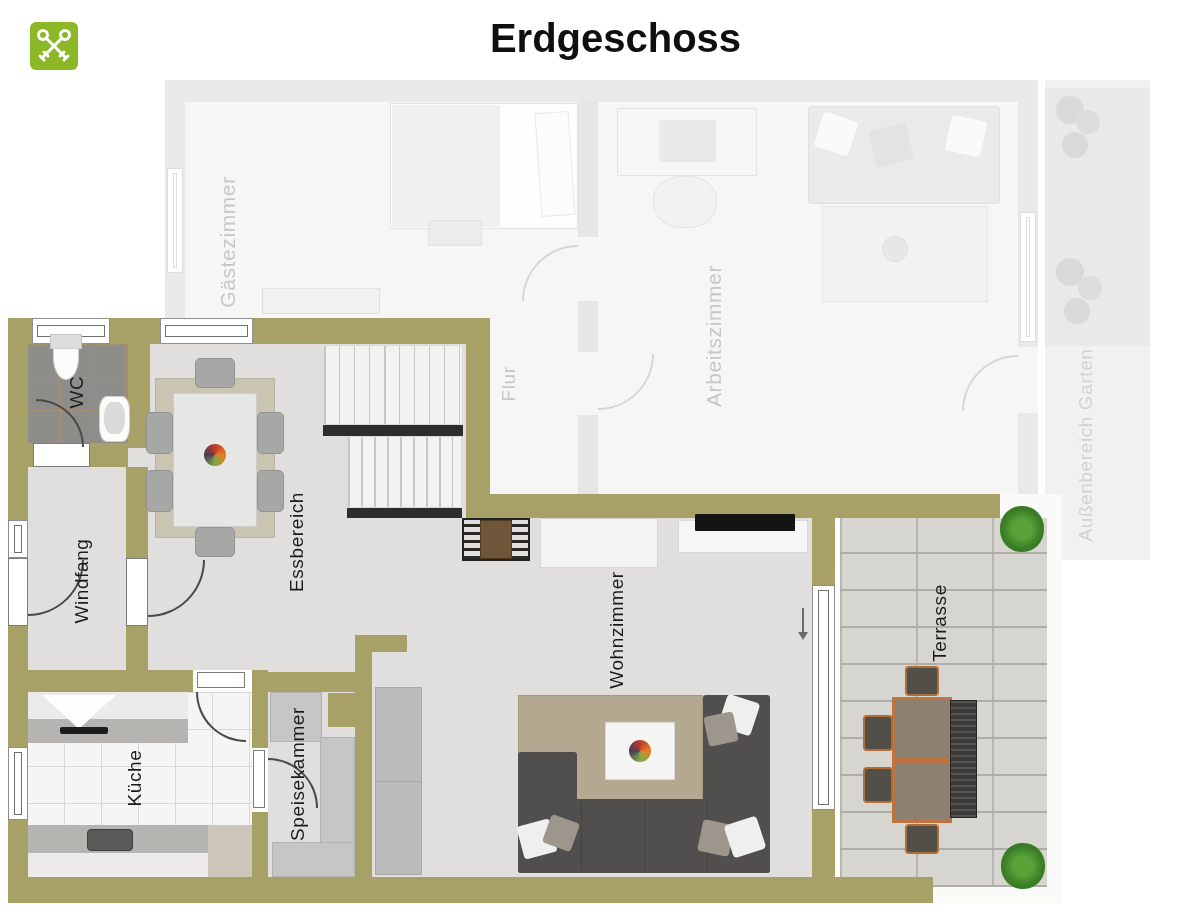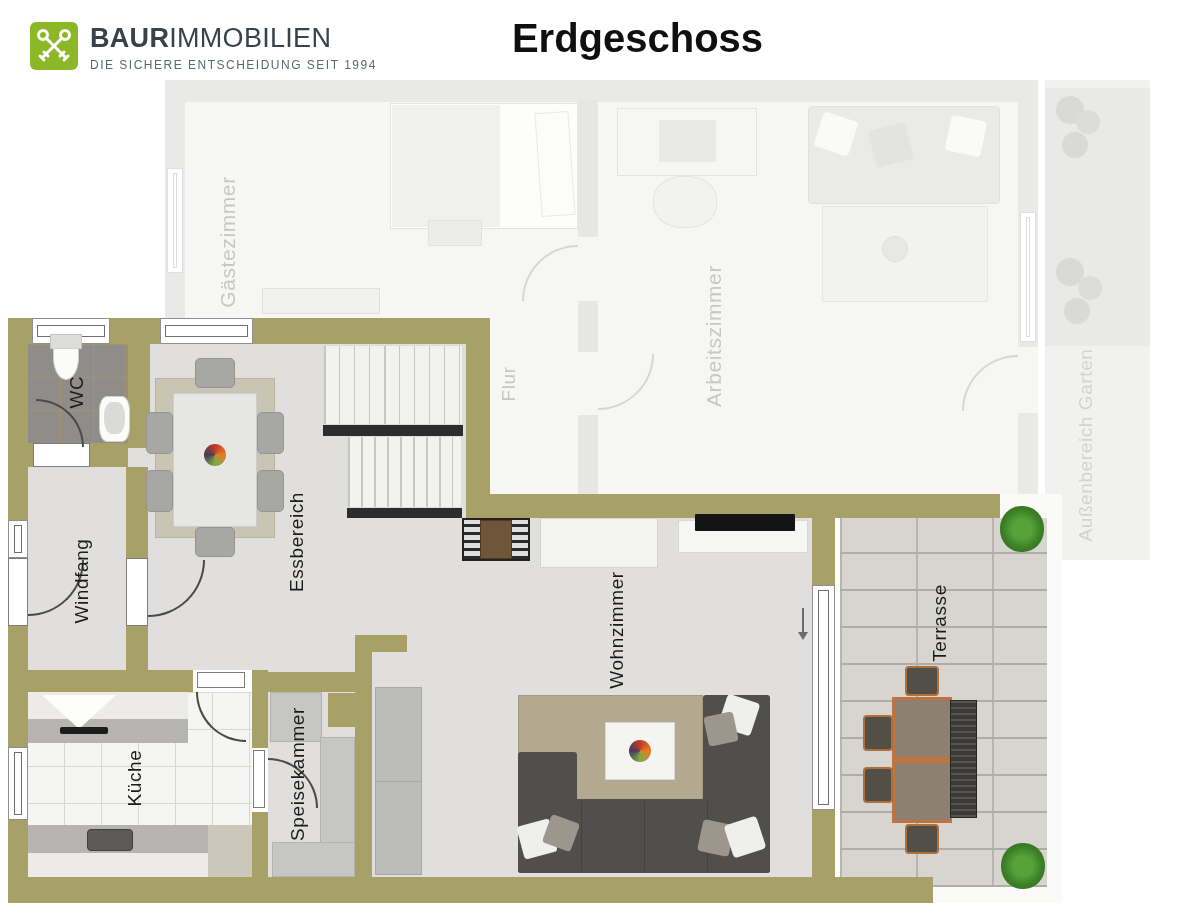--- a/index.html
+++ b/index.html
@@ -48,21 +48,21 @@
     background-image:repeating-linear-gradient(0deg,#aeada8 0 2px,transparent 2px 37px),
                      repeating-linear-gradient(90deg,#b6b5b0 0 2px,transparent 2px 76px);}
   .furn{position:absolute;box-sizing:border-box;}
   .pillow{position:absolute;box-sizing:border-box;border-radius:4px;}
   
   #brand-box{position:absolute;left:30px;top:22px;width:48px;height:48px;background:#8cb827;border-radius:6px;}
   #brand-text{position:absolute;left:90px;top:25px;}
   #brand-line{font-size:27px;color:#39414a;letter-spacing:.3px;line-height:1;}
   #brand-line .b{font-weight:800;}
   #brand-tagline{font-size:12px;color:#5d6871;letter-spacing:1.5px;margin-top:6px;}
-  #page-title{position:absolute;left:455px;top:16px;width:365px;text-align:center;
+  #page-title{position:absolute;left:433px;top:16px;width:365px;text-align:center;
               font-size:40px;font-weight:600;color:#0f0f0f;}
 </style>
 </head>
 <body>
 
 <div id="stage">
 
   <div id="brand-box">
     <span>
       <svg width="48" height="48" viewBox="0 0 48 48">
@@ -71,26 +71,20 @@
             <line x1="16" y1="16" x2="35" y2="35"></line>
           <line x1="30" y1="34" x2="34" y2="30"></line>
             <line x1="34" y1="38" x2="38" y2="34"></line>
           <circle cx="35" cy="13" r="4.5"></circle>
             <line x1="32" y1="16" x2="13" y2="35"></line>
           <line x1="14" y1="30" x2="18" y2="34"></line>
             <line x1="10" y1="34" x2="14" y2="38"></line>
         </g>
       </svg>
     </span>
-  </div>
-  <div id="brand-text">
-    <div id="brand-line">
-      <span class="b">BAUR</span><span>IMMOBILIEN</span>
-    </div>
-    <div id="brand-tagline">DIE SICHERE ENTSCHEIDUNG SEIT 1994</div>
   </div>
   <div id="page-title">Erdgeschoss</div>
 
   <div class="abs" style="left:0;top:0;width:1200px;height:915px;">
     <div class="abs" style="left:165px;top:80px;width:873px;height:414px;background:#f6f6f5;"></div>
     <div class="fw" style="left:165px;top:80px;width:873px;height:22px;"></div>
     <div class="fw" style="left:165px;top:80px;width:20px;height:264px;"></div>
     <div class="fw" style="left:1018px;top:80px;width:20px;height:414px;"></div>
     <div class="fw" style="left:578px;top:100px;width:20px;height:244px;background:#e6e6e4;"></div>
     <div class="abs" style="left:578px;top:237px;width:20px;height:64px;background:#f6f6f5;"></div>

